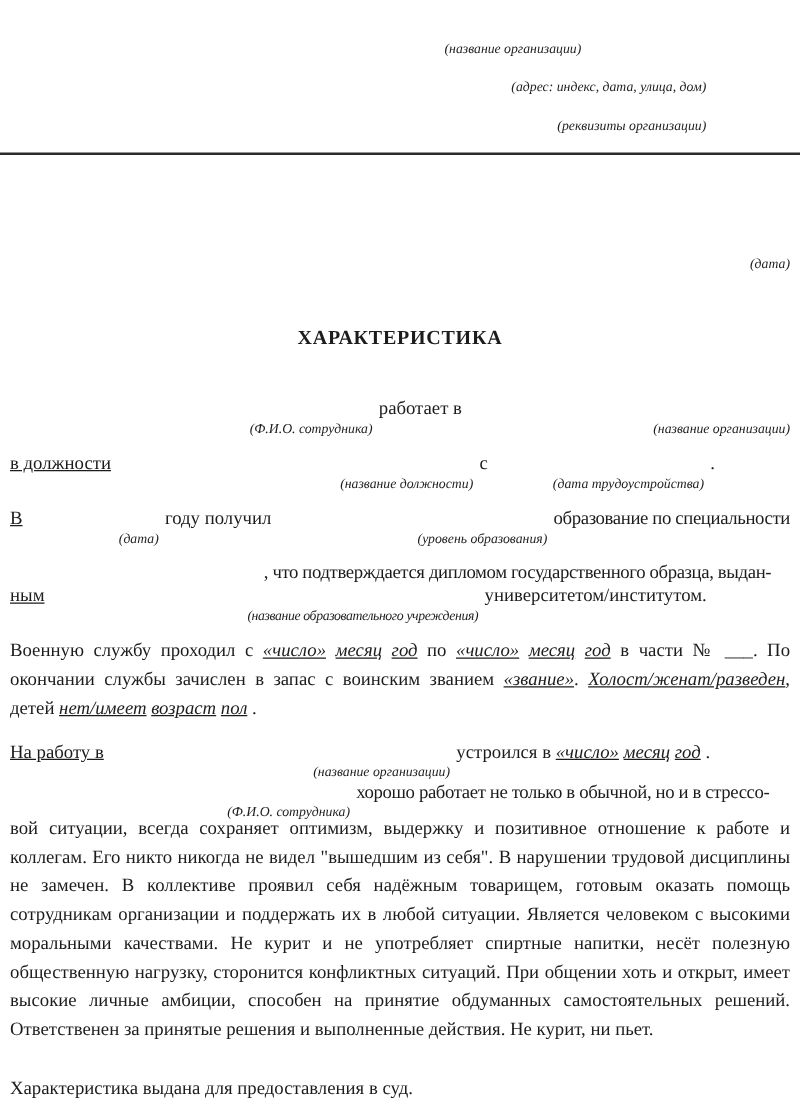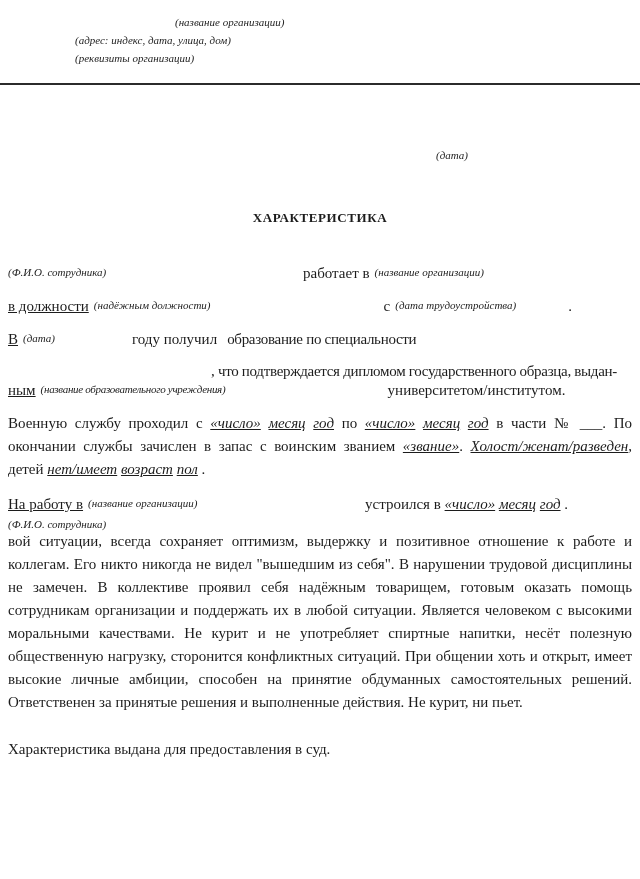--- a/index.html
+++ b/index.html
@@ -6,33 +6,33 @@
   .doc {
     width:640px; min-height:879px; box-sizing:border-box;
     background:#ffffff; color:#1c1c1c;
     font-family:"Liberation Serif","DejaVu Serif",serif;
     font-size:15px; padding:10px 8px 16px 8px;
   }
   .frow { display:flex; align-items:flex-start; }
   .txt { line-height:19px; white-space:nowrap; padding:0 5px;text-align:right; }
   .txt.first { padding-left:0;text-decoration:underline; }
   .txt.last { padding-right:0; }
-  .field { display:flex; flex-direction:row; min-width:0; }
+  .field { display:flex; flex-direction:column; min-width:0;align-items:flex-end; }
   .field .line { height:16px; border-bottom:1px solid #1c1c1c; }
   .field .cap {
     font-style:italic; font-size:11px; line-height:13px;
     text-align:center; padding-top:2px; margin-bottom:-2px;
     white-space:nowrap; overflow:visible;
   }
   .grow { flex:1 1 auto; }
   .ph { font-style:italic; text-decoration:underline; }
   .para { text-align:justify; line-height:23px; margin:0; }
   .ls-tight { letter-spacing:-0.3px; }
   .title {
-    text-align:center; font-weight:bold; font-size:13px;
+    text-align:center; font-weight:bold; font-size:16px;
     letter-spacing:0.6px; margin:46px 0 0 0;
   }
   .divider { border:none; border-top:2px solid #2b2b2b; margin:16px -8px 0 -8px; }
   .hdr-field1 { width:290px; margin:4px auto 0 auto; }
   .hdr-field2 { width:490px; margin:1px auto 0 auto; }
   .date-field { width:196px; margin:62px 0 0 auto; }
 </style>
 </head>
 <body>
 
@@ -71,37 +71,41 @@
     <span class="field grow">
       <span class="line"></span>
       <span class="cap">(название организации)</span>
     </span>
   </div>
 
   <div class="frow" style="margin-top:14px; padding-right:60px">
     <span class="txt first">в должности</span>
     <span class="field grow">
       <span class="line"></span>
-      <span class="cap">(надёжным должности)</span>
+      <span class="cap">(название должности)</span>
     </span>
     <span class="txt">с</span>
     <span class="field" style="width:168px">
       <span class="line"></span>
       <span class="cap">(дата трудоустройства)</span>
     </span>
     <span class="txt last">.</span>
   </div>
 
   <div class="frow" style="margin-top:14px">
     <span class="txt first">В</span>
     <span class="field" style="width:104px">
       <span class="line"></span>
       <span class="cap">(дата)</span>
     </span>
     <span class="txt">году получил</span>
+    <span class="field grow">
+      <span class="line"></span>
+      <span class="cap">(уровень образования)</span>
+    </span>
     <span class="txt last ls-tight">образование по специальности</span>
   </div>
 
   <div class="frow" style="margin-top:13px">
     <span class="field" style="width:198px">
       <span class="line"></span>
     </span>
     <span class="txt last ls-tight">, что подтверждается дипломом государственного образца, выдан-</span>
   </div>
 
@@ -123,19 +127,20 @@
       <span class="cap">(название организации)</span>
     </span>
     <span class="txt"><span>устроился в </span><span class="ph">«число»</span><span> </span><span class="ph">месяц</span><span> </span><span class="ph">год</span><span> .</span></span>
   </div>
 
   <div class="frow" style="margin-top:2px">
     <span class="field" style="width:272px">
       <span class="line"></span>
       <span class="cap">(Ф.И.О. сотрудника)</span>
     </span>
+    <span class="txt last ls-tight">хорошо работает не только в обычной, но и в стрессо-</span>
   </div>
 
   <p class="para" style="margin-top:-3px">вой ситуации, всегда сохраняет оптимизм, выдержку и позитивное отношение к работе и коллегам. Его никто никогда не видел "вышедшим из себя". В нарушении трудовой дисциплины не замечен. В коллективе проявил себя надёжным товарищем, готовым оказать помощь сотрудникам организации и поддержать их в любой ситуации. Является человеком с высокими моральными качествами. Не курит и не употребляет спиртные напитки, несёт полезную общественную нагрузку, сторонится конфликтных ситуаций. При общении хоть и открыт, имеет высокие личные амбиции, способен на принятие обдуманных самостоятельных решений. Ответственен за принятые решения и выполненные действия. Не курит, ни пьет.</p>
 
   <p class="para" style="margin-top:24px; text-align:left">Характеристика выдана для предоставления в суд.</p>
 
 </div>
 
 </body></html>

